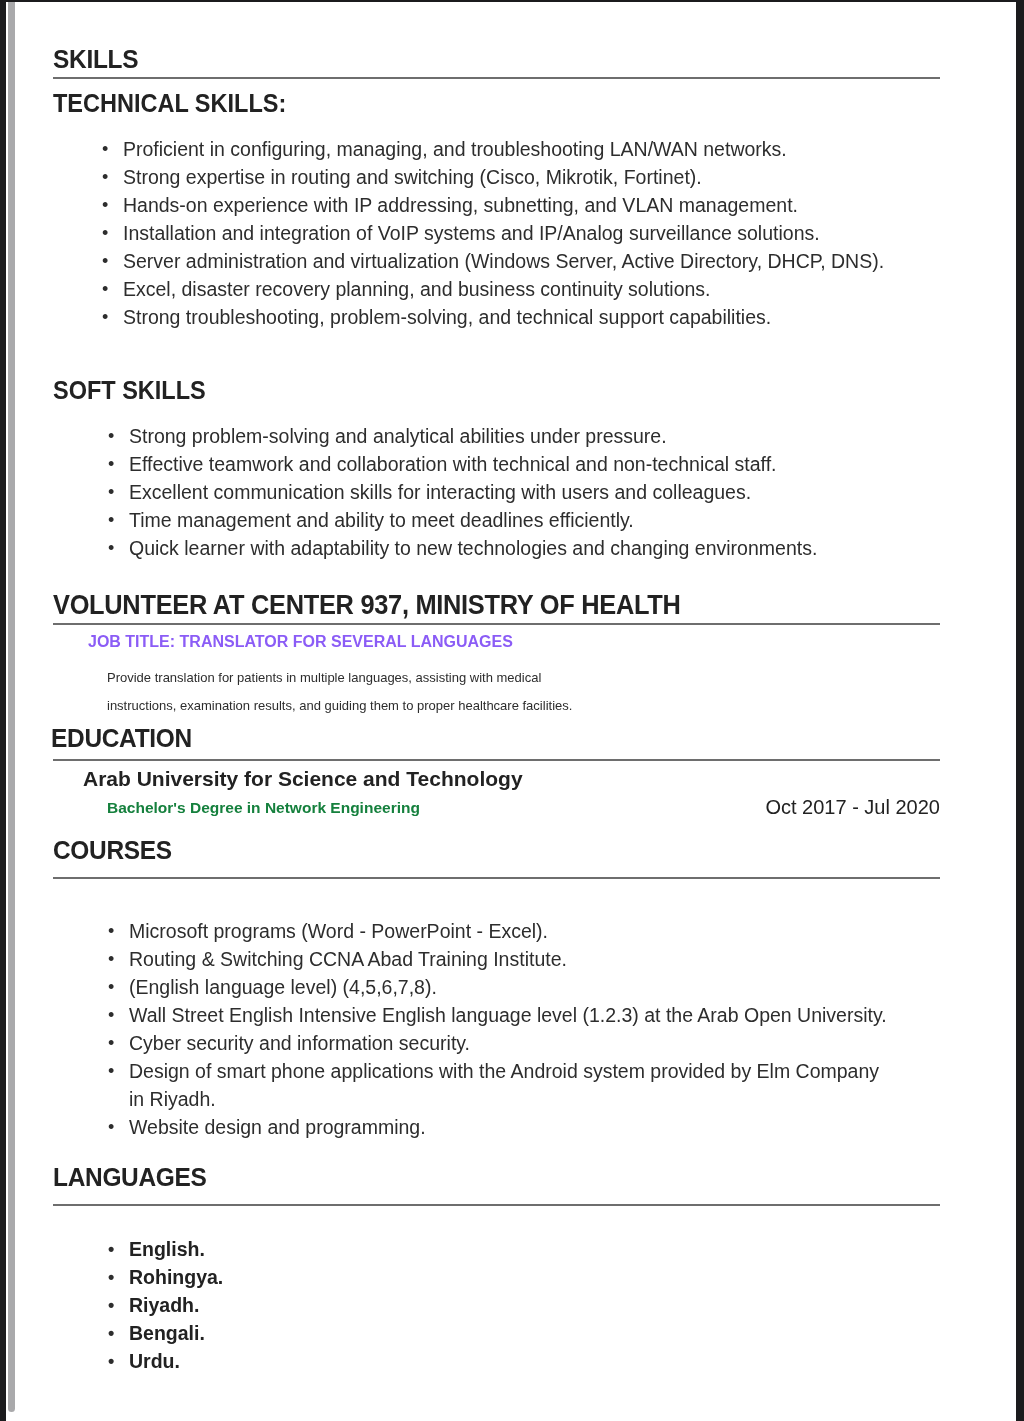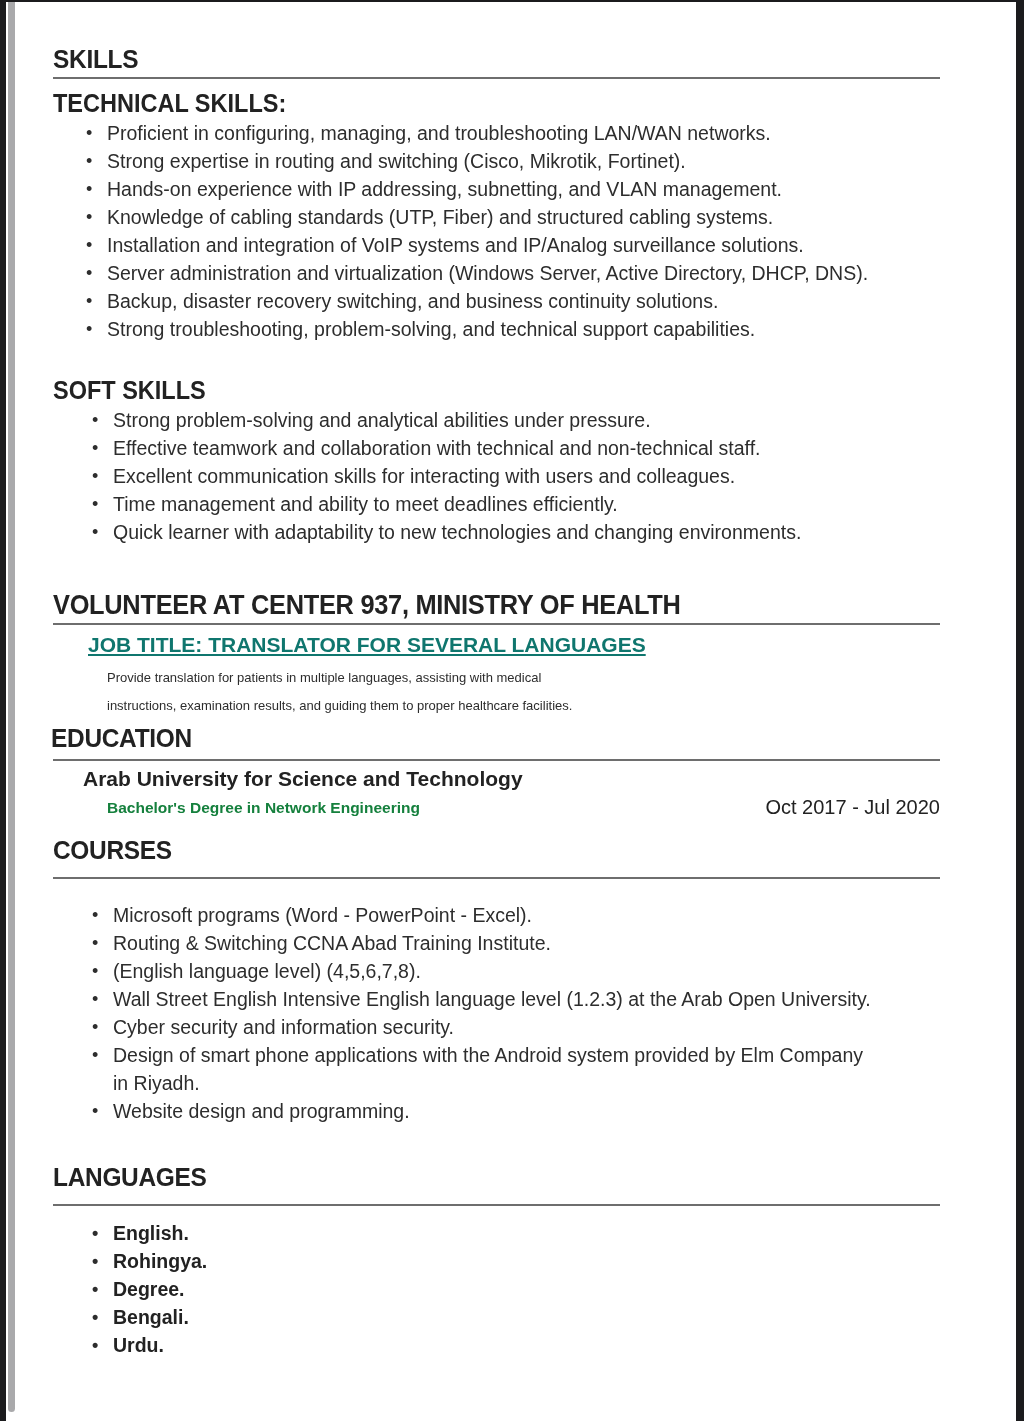--- a/index.html
+++ b/index.html
@@ -22,53 +22,52 @@
   .abs { position: absolute; white-space: nowrap; }
   h2.sec {
     margin: 0; font-weight: bold; font-size: 26px; color: #222;
     letter-spacing: -0.3px; transform: scaleX(0.94); transform-origin: left;
   }
   .rule { position: absolute; height: 2px; background: #6e6e6e; }
   .sub {
     margin: 0; font-weight: bold; font-size: 25px; color: #222;
     transform: scaleX(0.94); transform-origin: left;
   }
-  ul.list { margin: 0; padding: 0; list-style: none; position: absolute; }
+  ul.list { margin: 16px; padding: 0; list-style: none; position: absolute; }
   ul.list li {
     position: relative; font-size: 19.5px; line-height: 28px; color: #2d2d2d;
     white-space: normal;
   }
   ul.list li::before {
     content: "\2022"; position: absolute; left: -21px; top: 0; color: #2d2d2d; font-size: 18px;
   }
   ul.bold li { font-weight: bold; color: #222; }
-  .job { font-weight: bold; font-size: 21px; color: #0f766e; text-decoration: underline; }
+  .job { font-weight: bold; font-size: 16px; color: #8b5cf6; }
   .para { font-size: 13px; line-height: 28px; color: #2d2d2d; }
   .uni { font-weight: bold; font-size: 21px; color: #222; }
   .degree { font-weight: bold; font-size: 15.5px; color: #15803d; }
   .dates { font-size: 20px; color: #222; font-weight: 500; }
 </style>
 </head>
 <body>
 
 <div class="page">
   <div class="content">
 
     <h2 class="sec abs" style="left:47px; top:42px;">SKILLS</h2>
     <div class="rule" style="left:47px; top:75px; width:887px;"></div>
 
     <h3 class="sub abs" style="left:47px; top:87px;">TECHNICAL SKILLS:</h3>
     <ul class="list" style="left:101px; top:117px; width:800px;">
       <li>Proficient in configuring, managing, and troubleshooting LAN/WAN networks.</li>
       <li>Strong expertise in routing and switching (Cisco, Mikrotik, Fortinet).</li>
       <li>Hands-on experience with IP addressing, subnetting, and VLAN management.</li>
-      <li>Knowledge of cabling standards (UTP, Fiber) and structured cabling systems.</li>
       <li>Installation and integration of VoIP systems and IP/Analog surveillance solutions.</li>
       <li>Server administration and virtualization (Windows Server, Active Directory, DHCP, DNS).</li>
-      <li>Backup, disaster recovery switching, and business continuity solutions.</li>
+      <li>Excel, disaster recovery planning, and business continuity solutions.</li>
       <li>Strong troubleshooting, problem-solving, and technical support capabilities.</li>
     </ul>
 
     <h3 class="sub abs" style="left:47px; top:374px;">SOFT SKILLS</h3>
     <ul class="list" style="left:107px; top:404px; width:820px;">
       <li>Strong problem-solving and analytical abilities under pressure.</li>
       <li>Effective teamwork and collaboration with technical and non-technical staff.</li>
       <li>Excellent communication skills for interacting with users and colleagues.</li>
       <li>Time management and ability to meet deadlines efficiently.</li>
       <li>Quick learner with adaptability to new technologies and changing environments.</li>
@@ -96,20 +95,20 @@
       <li>Cyber security and information security.</li>
       <li>Design of smart phone applications with the Android system provided by Elm Company in Riyadh.</li>
       <li>Website design and programming.</li>
     </ul>
 
     <h2 class="sec abs" style="left:47px; top:1160px;">LANGUAGES</h2>
     <div class="rule" style="left:47px; top:1202px; width:887px;"></div>
     <ul class="list bold" style="left:107px; top:1217px; width:400px;">
       <li>English.</li>
       <li>Rohingya.</li>
-      <li>Degree.</li>
+      <li>Riyadh.</li>
       <li>Bengali.</li>
       <li>Urdu.</li>
     </ul>
 
   </div>
 </div>
 <div class="scroll-track"></div>
 
 </body></html>

